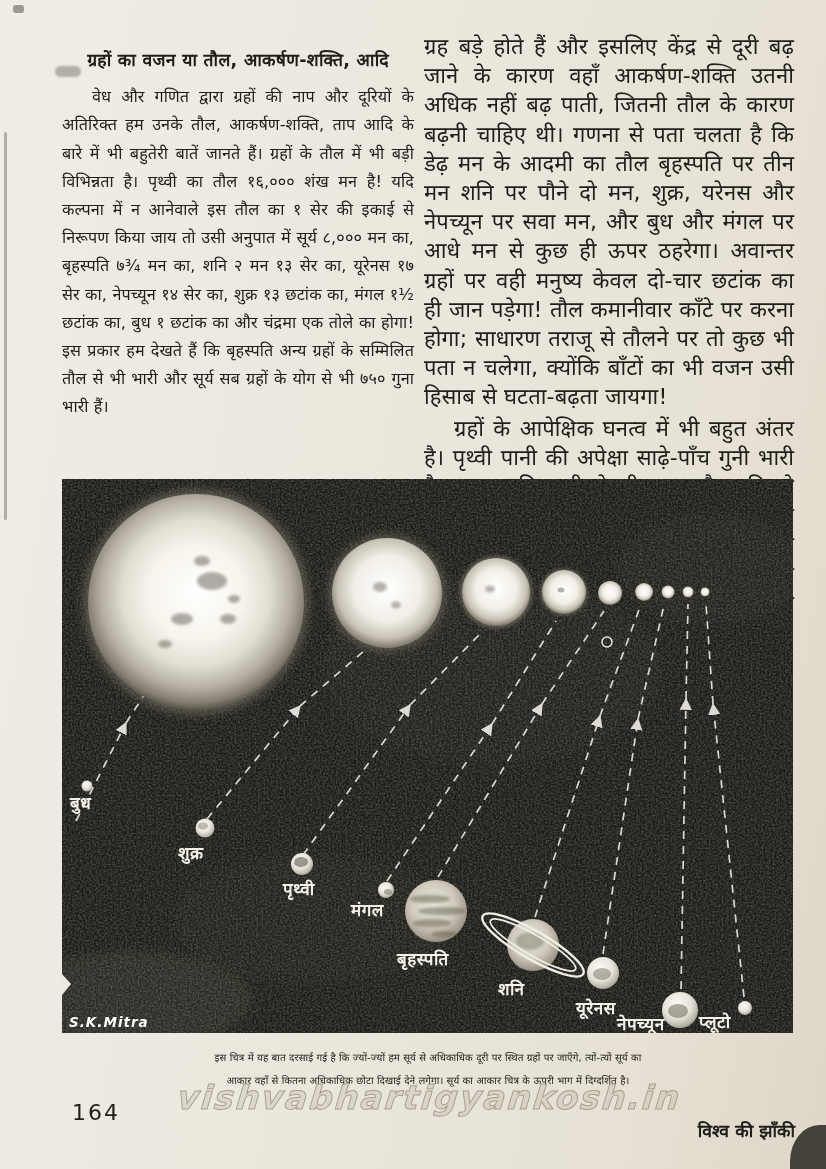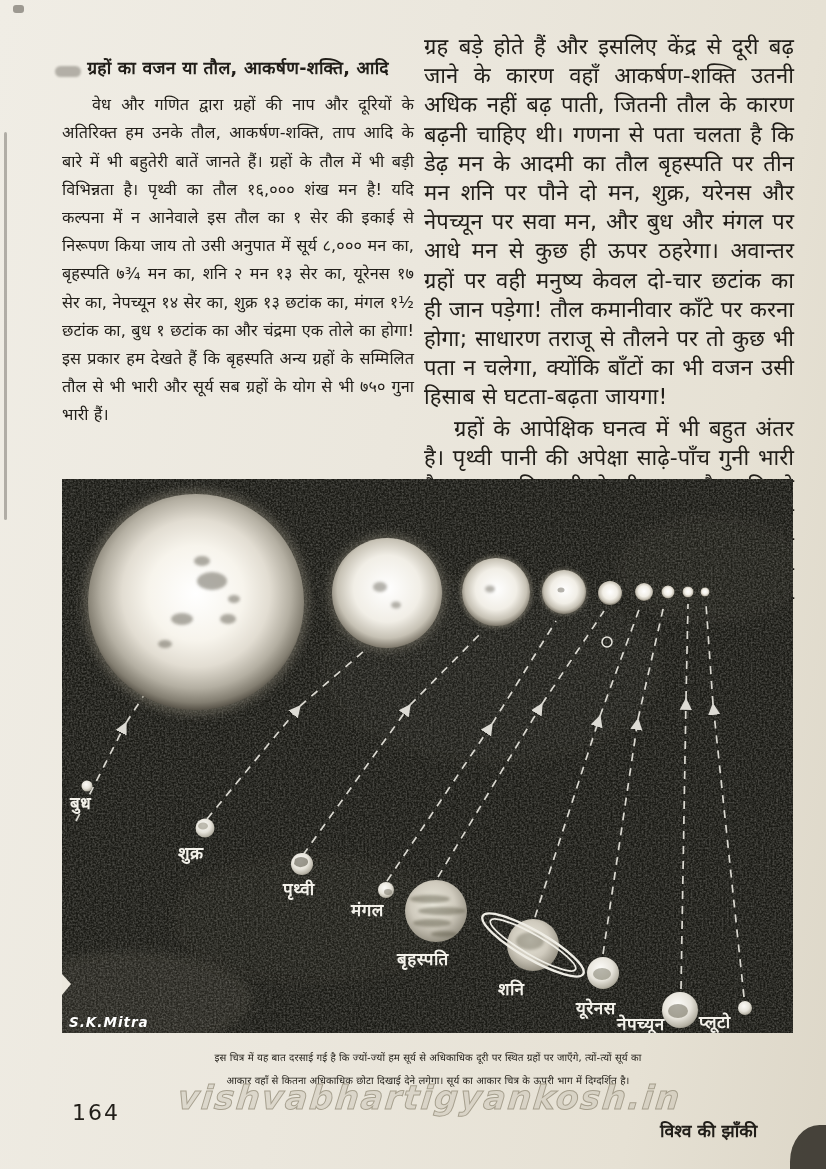--- a/index.html
+++ b/index.html
@@ -3,41 +3,41 @@
 <meta charset="utf-8">
 <style>
   html,body{margin:0;padding:0;}
   .page{
     position:relative; width:826px; height:1169px; overflow:hidden;
     background:linear-gradient(100deg,#f0ede5 0%,#ebe7dd 45%,#e6e1d4 80%,#ddd7c8 100%);
     font-family:"DejaVu Sans","Liberation Serif",serif;
     color:#211e19;
   }
   .col{position:absolute; text-align:justify; }
-  .col-left{left:62px; top:54px; width:352px; font-size:16.2px; line-height:28.2px;}
+  .col-left{left:62px; top:46px; width:352px; font-size:16.2px; line-height:28.2px;}
   .col-right{left:424px; top:32px; width:370px; font-size:22px; line-height:29.2px;}
   .heading{font-size:17.5px; font-weight:bold; text-align:center; margin:0 0 9px 0; letter-spacing:.3px;}
   .para{margin:0; text-indent:30px; letter-spacing:.1px;}
   .para + .para{margin-top:2px;}
   .figure{position:absolute; left:62px; top:479px; width:731px; height:554px;text-align:right;}
   .figure svg{display:block;}
   .fig-label{font-weight:bold; font-size:17px; fill:#f3f1ea; letter-spacing:.5px;}
   .fig-sig{font-style:italic; font-weight:bold; font-size:13.5px; fill:#ffffff; letter-spacing:1px;}
   .caption{position:absolute; left:60px; top:1046px; width:736px; text-align:center;
            font-size:10px; line-height:23px; letter-spacing:.1px; color:#26231d;}
   .watermark{
     position:absolute; left:178px; top:1078px; width:486px; text-align:center;
     font-size:33px; font-style:italic; letter-spacing:2px; font-weight:bold;
     color:rgba(150,143,125,0.22);
     -webkit-text-stroke:1px #968f7c;
     transform:skewX(-6deg);
     opacity:.8; white-space:nowrap;
   }
   .page-number{position:absolute; left:72px; top:1100px; font-size:22px; letter-spacing:2px;}
-  .book-title{position:absolute; left:660px; top:1118px; width:135px; font-size:17.5px; font-weight:bold; text-align:left;}
+  .book-title{position:absolute; left:660px; top:1118px; width:135px; font-size:17.5px; font-weight:bold; text-align:right;}
   .smudge{position:absolute; left:55px; top:66px; width:26px; height:11px; background:#6b675e; opacity:.45; border-radius:6px; filter:blur(1px);}
   .edge-line{position:absolute; left:4px; top:132px; width:3px; height:388px; background:#55514a; opacity:.4; border-radius:2px; filter:blur(.6px);}
   .corner-mark{position:absolute; left:13px; top:5px; width:11px; height:8px; background:#4a463e; opacity:.5; border-radius:3px;}
   .corner-blob{position:absolute; right:-6px; bottom:-8px; width:42px; height:52px; background:#35322a; border-radius:70% 10% 0 0; opacity:.9;}
 </style>
 </head>
 <body>
 
 <div class="page">
 

